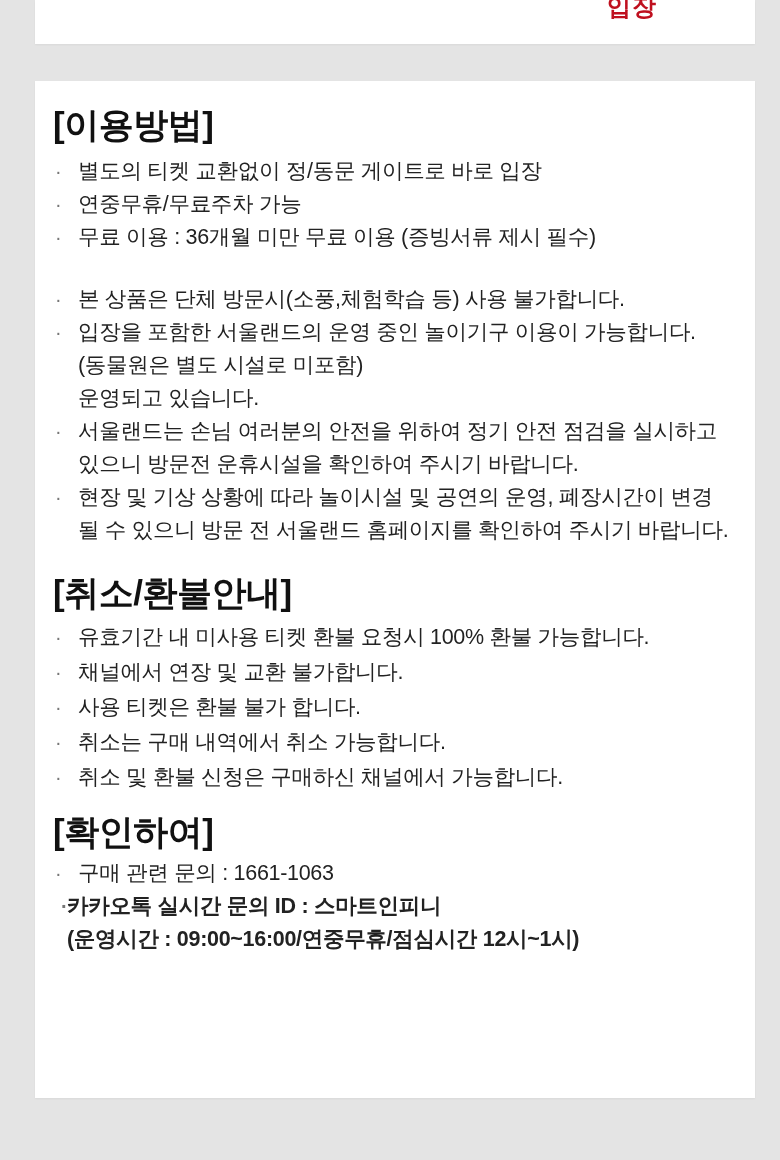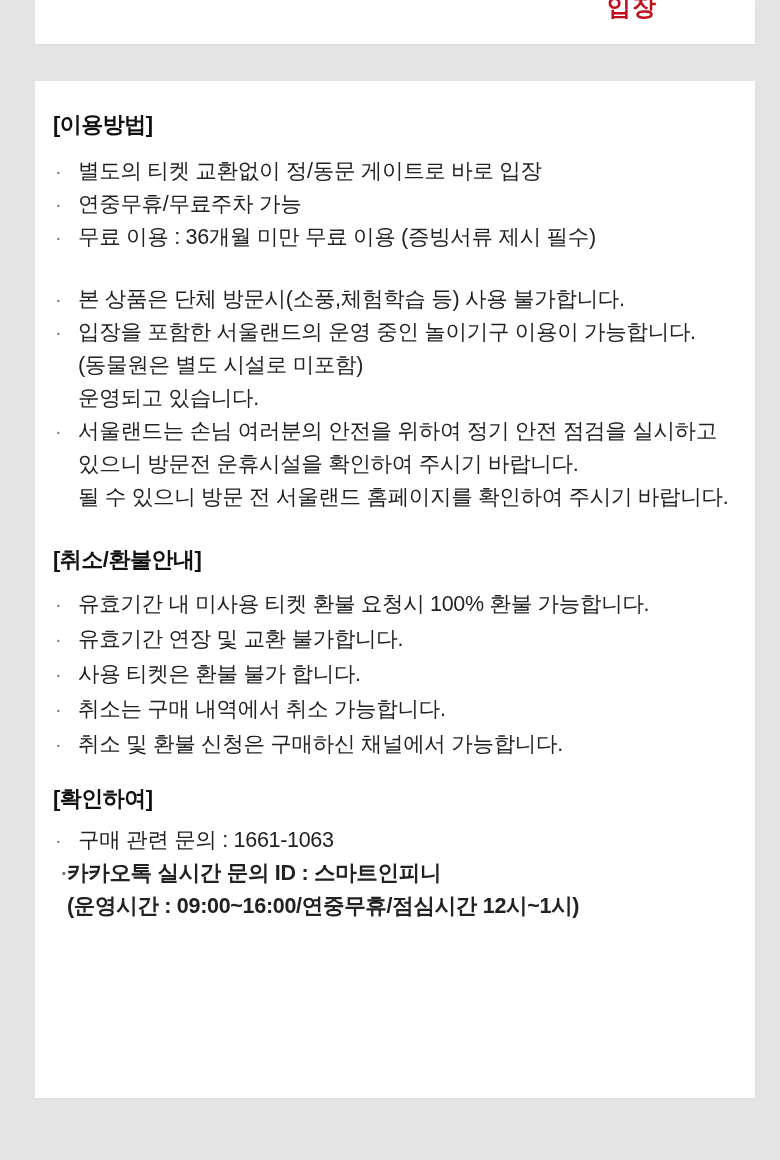--- a/index.html
+++ b/index.html
@@ -44,21 +44,21 @@
     top:81px;
     height:1017px;
     padding:27px 20px 0 0;
     overflow:hidden;
   }
   .section{margin-top:29px;}
   .section:first-child{margin-top:0;}
   .section.sec-3{margin-top:20px;}
   .heading{
     margin-left:18px;
-    font-size:22px;
+    font-size:35px;
     line-height:34px;
     font-weight:700;
     color:var(--heading);
     letter-spacing:-0.5px;
   }
   .items{margin-top:13px;}
   .sec-2 .items{margin-top:10px;}
   .sec-3 .items{margin-top:8px;}
   .line{
     position:relative;
@@ -99,29 +99,30 @@
   </div>
 
   <div class="section sec-1">
     <div class="items">
           <div class="line bullet it-0"><span>본 상품은 단체 방문시(소풍,체험학습 등) 사용 불가합니다.</span></div>
           <div class="line bullet it-1"><span>입장을 포함한 서울랜드의 운영 중인 놀이기구 이용이 가능합니다.</span></div>
           <div class="line cont it-1"><span>(동물원은 별도 시설로 미포함)</span></div>
           <div class="line cont it-2"><span>운영되고 있습니다.</span></div>
           <div class="line bullet it-3"><span>서울랜드는 손님 여러분의 안전을 위하여 정기 안전 점검을 실시하고</span></div>
           <div class="line cont it-3"><span>있으니 방문전 운휴시설을 확인하여 주시기 바랍니다.</span></div>
+          <div class="line bullet it-4"><span>현장 및 기상 상황에 따라 놀이시설 및 공연의 운영, 폐장시간이 변경</span></div>
           <div class="line cont it-4"><span>될 수 있으니 방문 전 서울랜드 홈페이지를 확인하여 주시기 바랍니다.</span></div>
         </div>
   </div>
 
   <div class="section sec-2">
     <h2 class="heading">[취소/환불안내]</h2>
     <div class="items">
           <div class="line bullet it-0"><span>유효기간 내 미사용 티켓 환불 요청시 100% 환불 가능합니다.</span></div>
-          <div class="line bullet it-1"><span>유효기간 연장 및 교환 불가합니다.</span></div>
+          <div class="line bullet it-1"><span>채널에서 연장 및 교환 불가합니다.</span></div>
           <div class="line bullet it-2"><span>사용 티켓은 환불 불가 합니다.</span></div>
           <div class="line bullet it-3"><span>취소는 구매 내역에서 취소 가능합니다.</span></div>
           <div class="line bullet it-4"><span>취소 및 환불 신청은 구매하신 채널에서 가능합니다.</span></div>
         </div>
   </div>
 
   <div class="section sec-3">
     <h2 class="heading">[확인하여]</h2>
     <div class="items">
           <div class="line bullet it-0"><span>구매 관련 문의 : 1661-1063</span></div>

